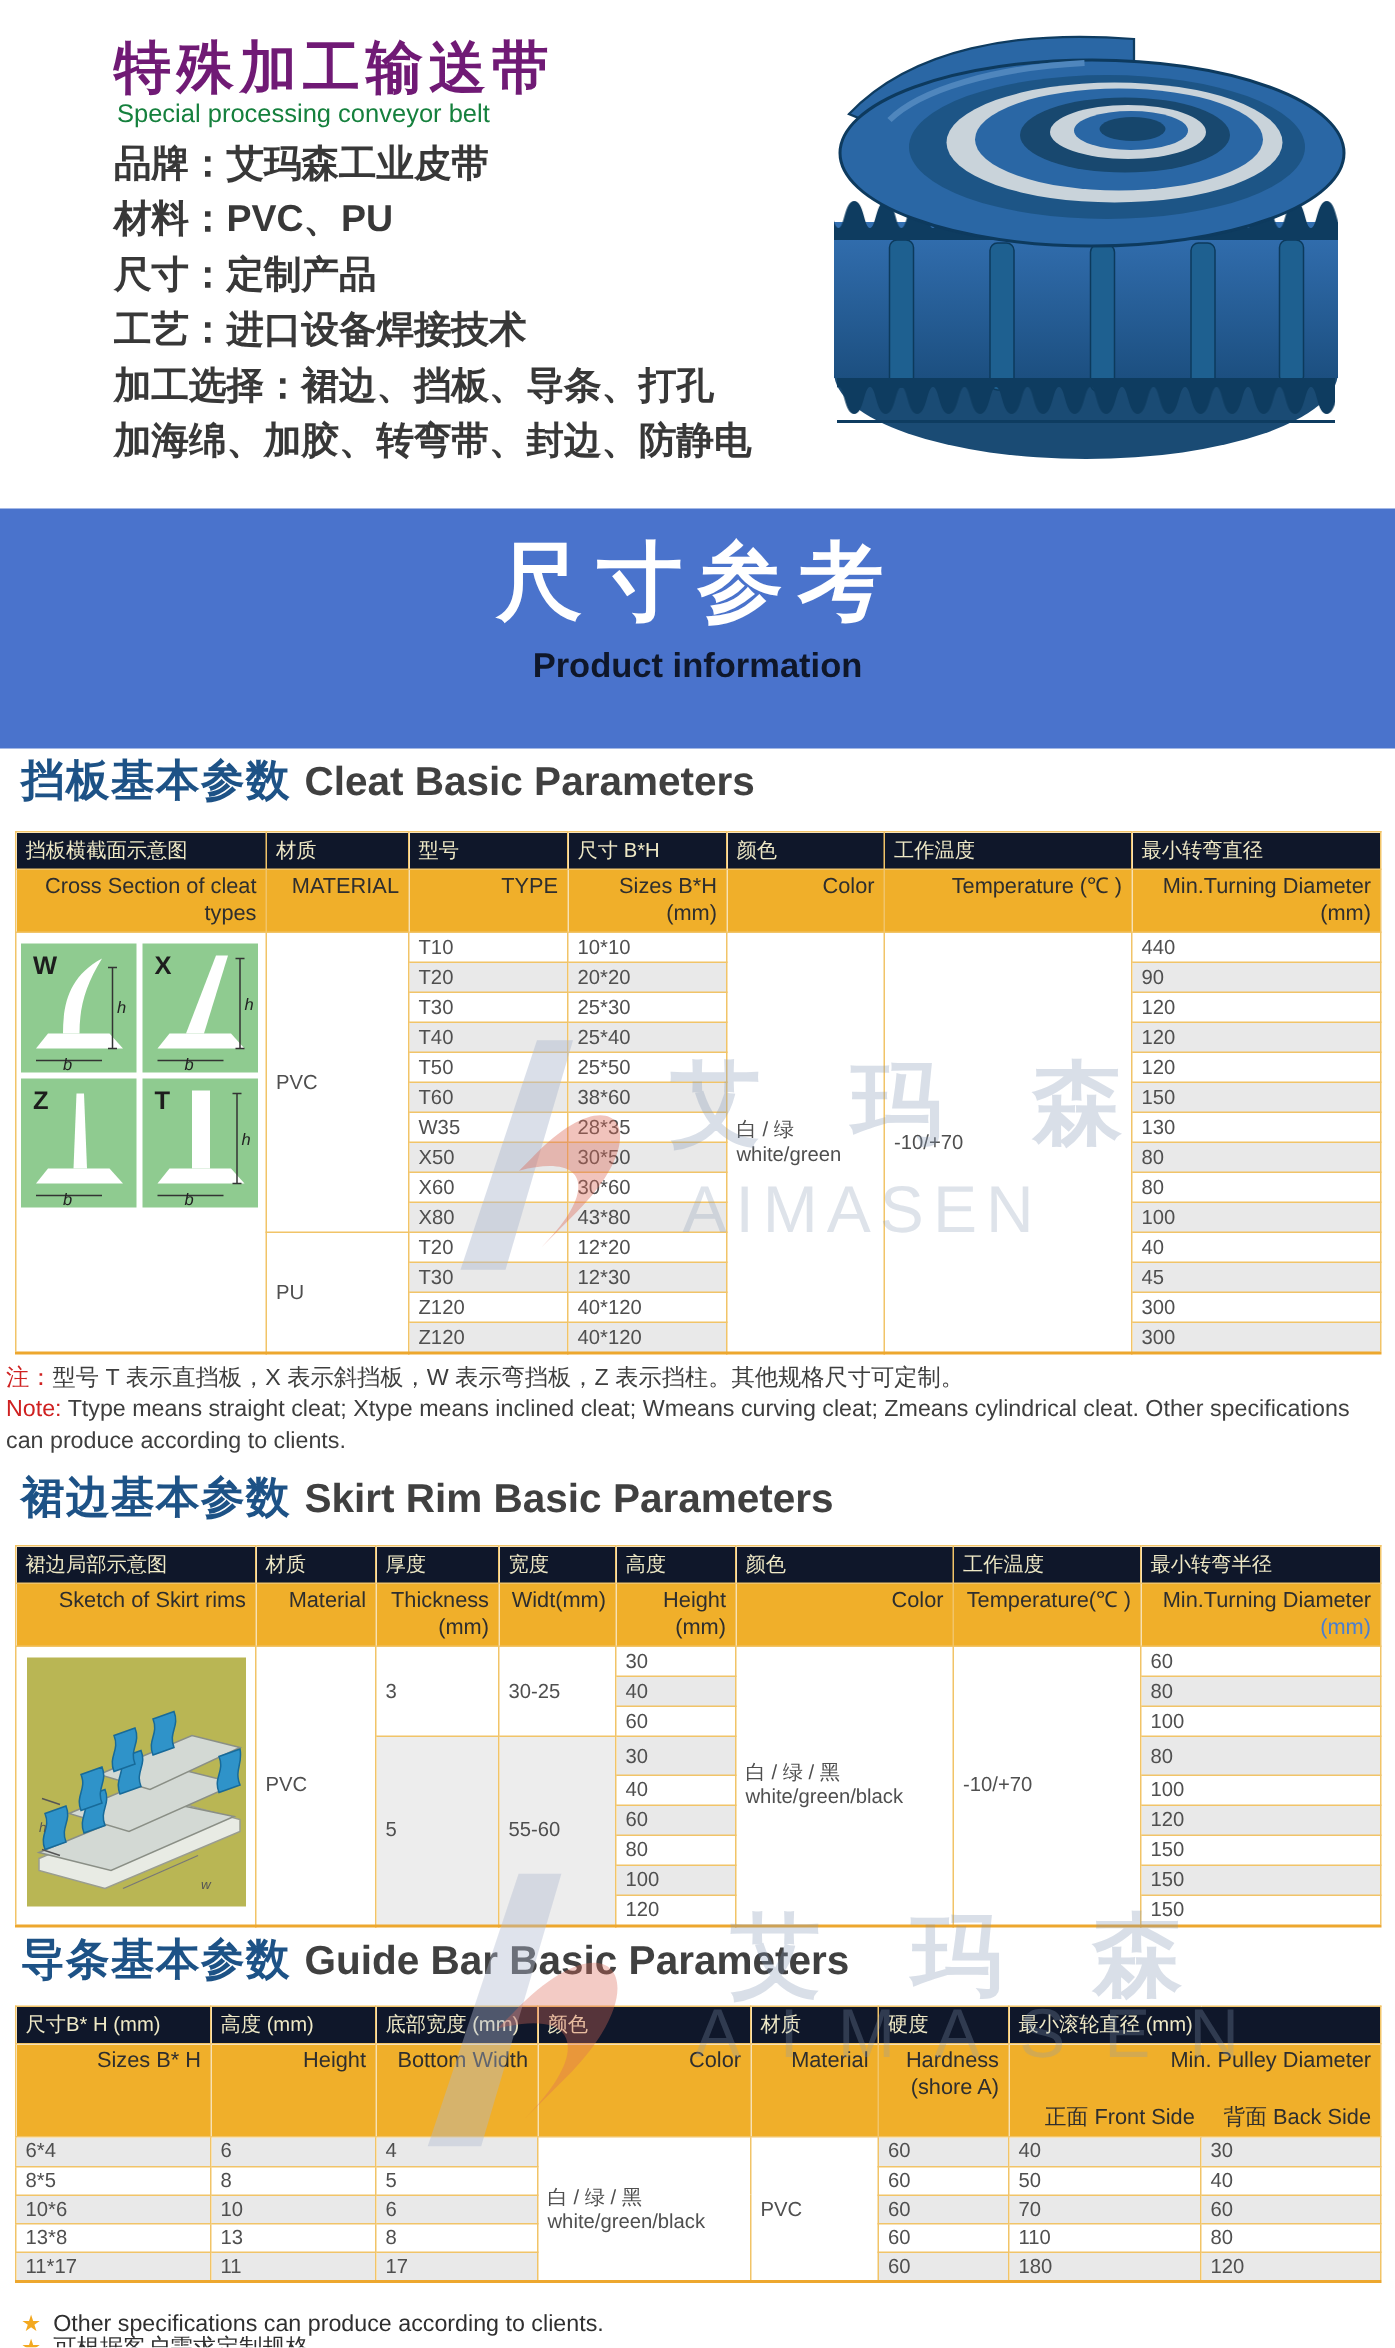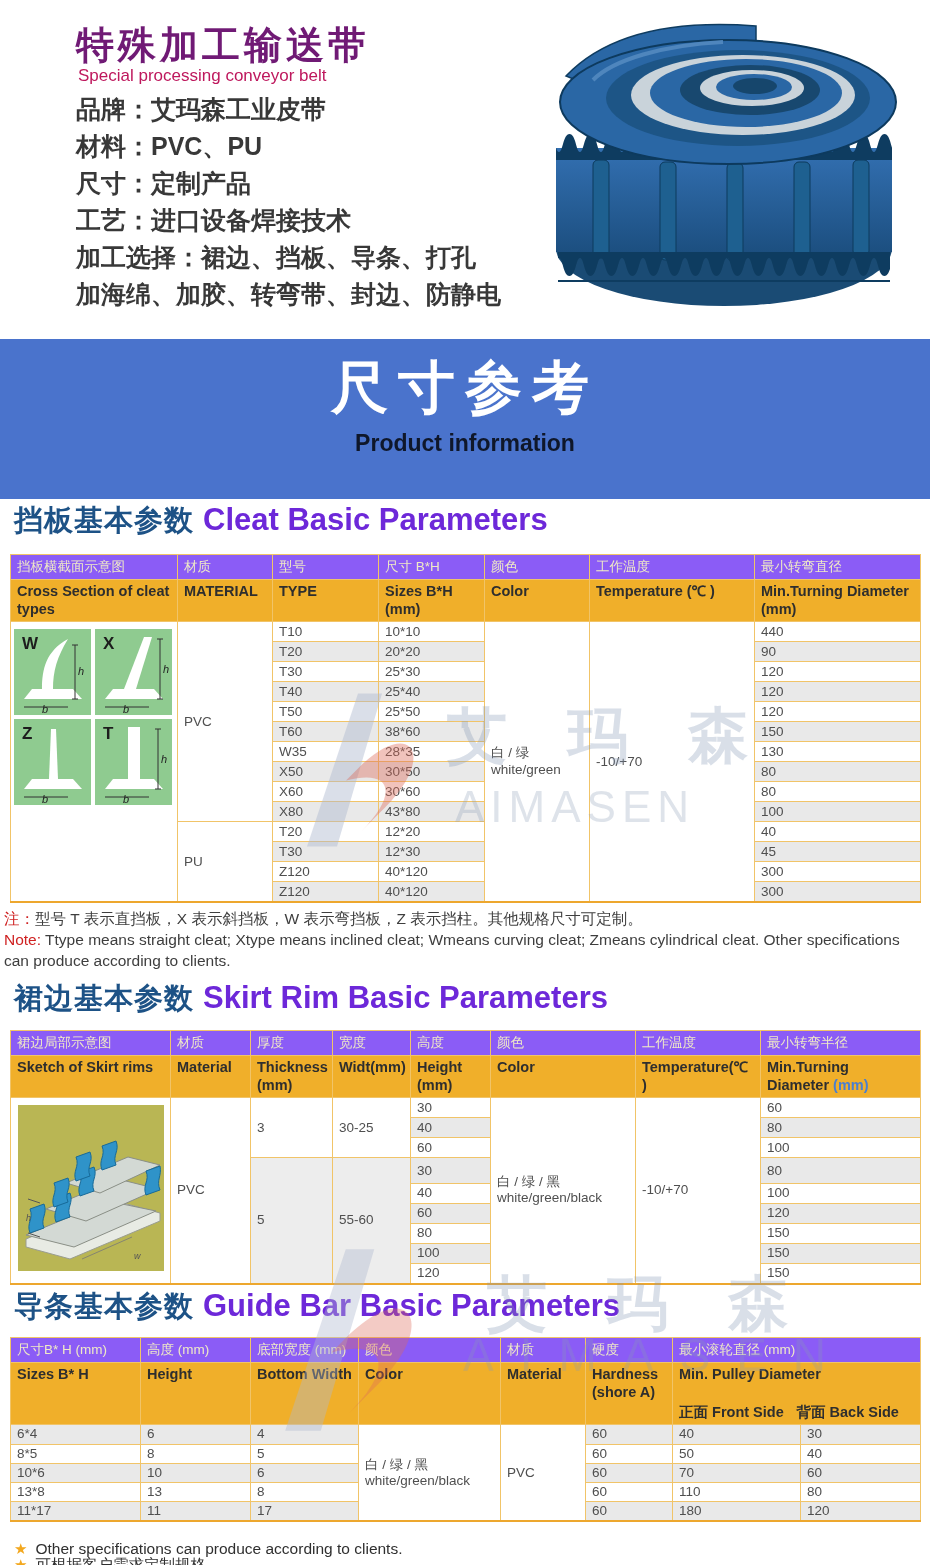--- a/index.html
+++ b/index.html
@@ -3,43 +3,43 @@
 <meta charset="utf-8">
 <style>
   html,body{margin:0;padding:0;background:#fff;}
   .page{position:relative;width:930px;height:1565px;background:#fff;overflow:hidden;
         font-family:"Liberation Sans",sans-serif;}
   svg text{font-family:"Liberation Sans",sans-serif;}
 
   
   .hero-title{position:absolute;left:76px;top:20px;font-size:38px;font-weight:bold;
               color:#701a75;letter-spacing:4px;}
-  .hero-sub{position:absolute;left:78px;top:66px;font-size:17px;color:#be185d;}
+  .hero-sub{position:absolute;left:78px;top:66px;font-size:17px;color:#15803d;}
   .specs{position:absolute;left:76px;top:91px;}
   .spec-line{font-size:25px;font-weight:bold;color:#383838;line-height:37px;white-space:nowrap;}
   .product-img{position:absolute;left:538px;top:10px;width:374px;height:314px;}
 
   
   .banner{position:absolute;left:0;top:339px;width:930px;height:160px;background:#4a73cc;text-align:center;}
   .banner-title{margin-top:11px;font-size:57px;font-weight:bold;color:#ffffff;letter-spacing:10px;}
   .banner-sub{margin-top:3px;font-size:23px;font-weight:bold;color:#0f172a;}
 
   
   .sec{position:absolute;left:14px;white-space:nowrap;}
   .sec-cn{font-size:29px;font-weight:bold;color:#1d5286;letter-spacing:1px;}
-  .sec-en{font-size:31px;font-weight:bold;color:#6d28d9;margin-left:9px;}
+  .sec-en{font-size:27px;font-weight:bold;color:#404040;margin-left:9px;}
   #sec1{top:501px;} #sec2{top:979px;} #sec3{top:1287px;}
 
   
   table.t{position:absolute;left:10px;width:910px;border-collapse:collapse;table-layout:fixed;
           border:1px solid #f1c468;border-bottom:2px solid #eda72e;}
   .t th,.t td{border:1px solid #f1c468;overflow:hidden;}
-  .hcn th{background:#8b5cf6;color:#efe9c6;font-weight:normal;font-size:13.5px;text-align:left;
+  .hcn th{background:#0f172a;color:#efe9c6;font-weight:normal;font-size:13.5px;text-align:left;
           padding:3px 6px;height:16px;white-space:nowrap;}
-  .hen th{background:#f0af2a;color:#2e2e2e;font-weight:bold;font-size:14.5px;text-align:left;
+  .hen th{background:#f0af2a;color:#2e2e2e;font-weight:normal;font-size:14.5px;text-align:right;
           padding:3px 6px;vertical-align:top;line-height:1.22;}
   .t td{font-size:13.5px;color:#4f4f4f;padding:1px 6px;background:#fff;vertical-align:middle;line-height:1.2;}
   td.g{background:#e9e9e9;} td.gm{background:#ededed;}
   tr.r{height:20px;} tr.r3{height:17px;}
   td.dg{padding:1px;vertical-align:top;background:#fff;}
   #t1{top:554px;} #t2{top:1030px;} #t3{top:1337px;}
   .mm-blue{color:#4a7fd0;}
   .pulley-sub{display:flex;margin-top:20px;}
   .pulley-sub span{flex:0 0 50%;}
 

